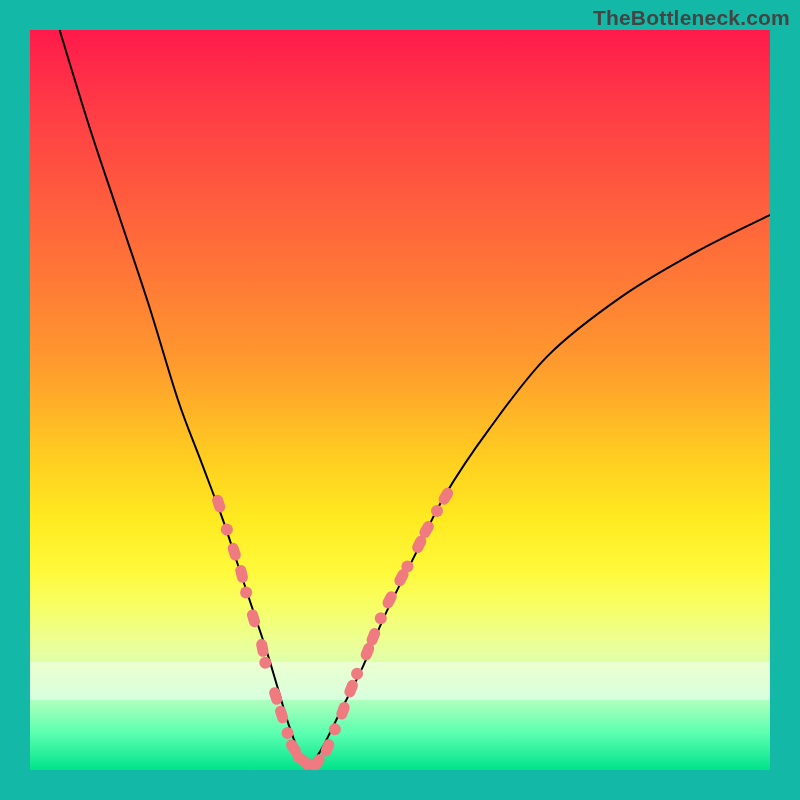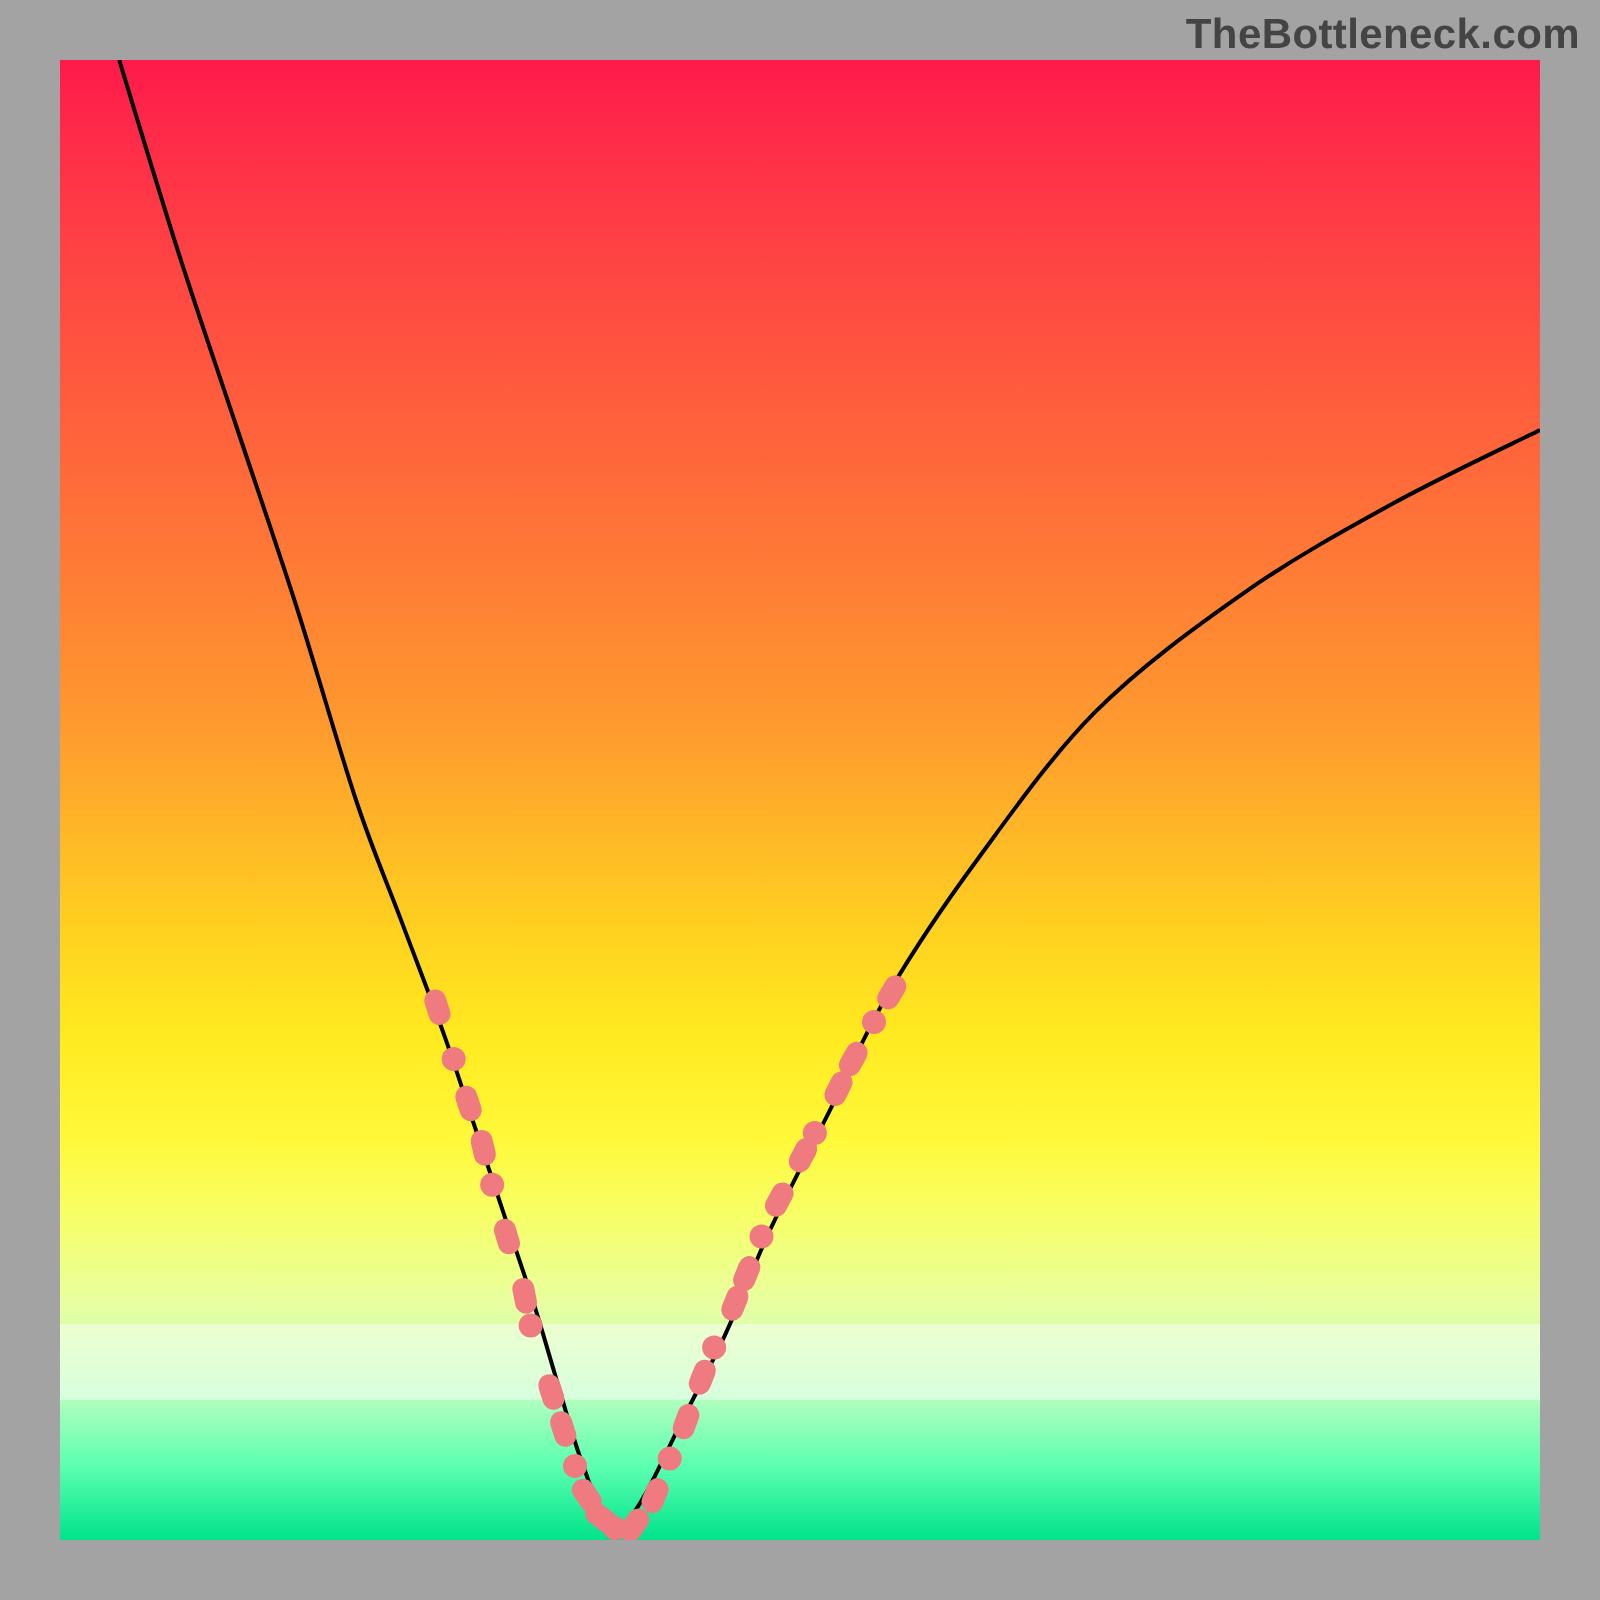--- a/index.html
+++ b/index.html
@@ -8,21 +8,21 @@
     width: 800px;
     height: 800px;
     background: #000;
     font-family: Arial, Helvetica, sans-serif;
     overflow: hidden;
   }
   .stage {
     position: relative;
     width: 800px;
     height: 800px;
-    background: #a3a3a3;
+    background: #14b8a6;
   }
   .watermark {
     position: absolute;
     top: 6px;
     right: 10px;
     color: #444;
     font-size: 21px;
     font-weight: 600;
     letter-spacing: 0.2px;
     z-index: 5;

